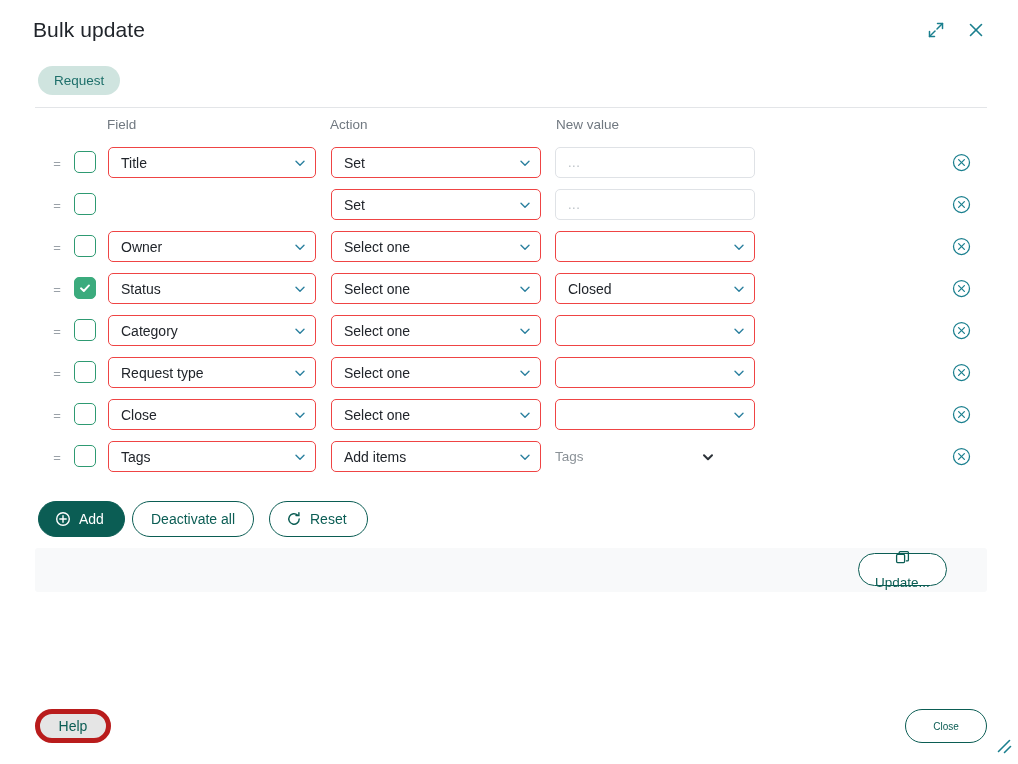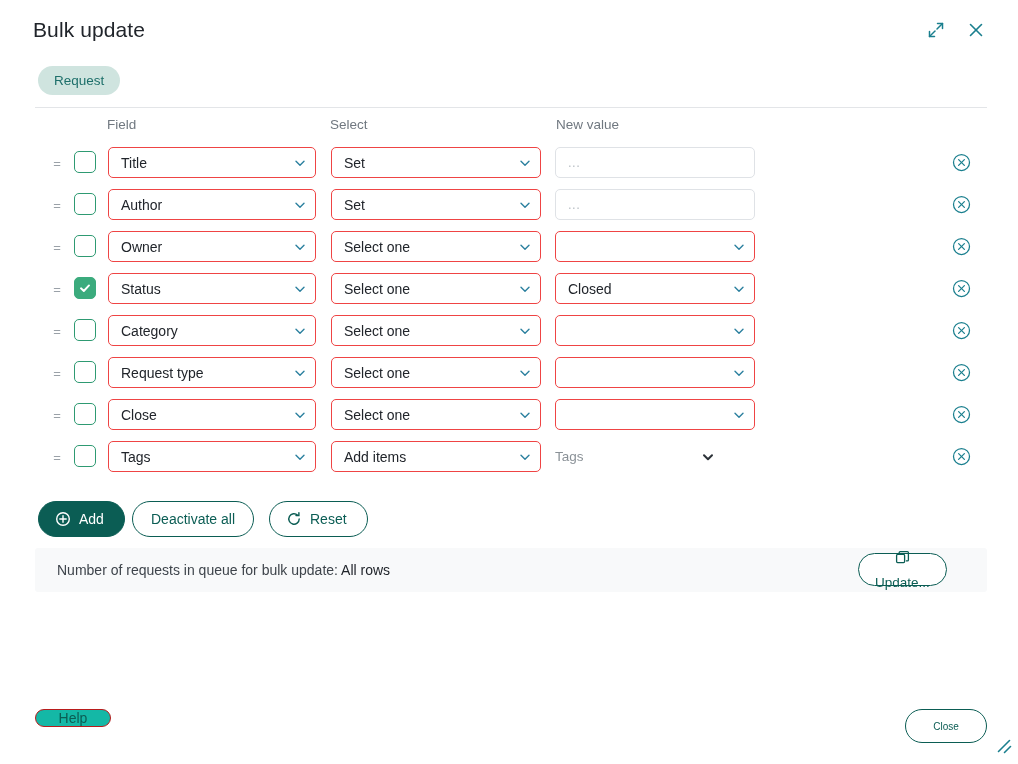--- a/index.html
+++ b/index.html
@@ -203,24 +203,24 @@
     padding: 0 16px;
     cursor: pointer;
     white-space: nowrap;
     flex-direction: column;
   }
 
   
   .footer { position: absolute; left: 0; top: 709px; width: 1018px; height: 34px; }
   .btn-help {
     position: absolute; left: 35px; top: 0;
-    width: 76px; height: 18px;
+    width: 76px; height: 34px;
     border-radius: 17px;
-    border: 1px solid #b91c1c;
-    background: #14b8a6; color: #0b5d54;
+    border: 5px solid #b91c1c;
+    background: #e5e5e5; color: #0b5d54;
     font-size: 14px;
     display: flex; align-items: center; justify-content: center;
     cursor: pointer;
   }
   .btn-close {
     position: absolute; left: 905px; top: 0;
     width: 82px; height: 34px;
     border-radius: 17px;
     border: 1px solid #0b5d54;
     background: #ffffff; color: #0b5d54;
@@ -257,21 +257,21 @@
         <path d="M14.5 3.5L3.5 14.5"></path>
       </svg>
     </div>
   </div>
 
   <div class="chip">Request</div>
 
   <div class="divider"></div>
 
   <div class="colhead ch-field">Field</div>
-  <div class="colhead ch-action">Select</div>
+  <div class="colhead ch-action">Action</div>
   <div class="colhead ch-value">New value</div>
 
   <div class="rows" id="rows-container">
       <div class="row">
         <div class="drag-handle">=</div>
         <div class="checkbox"></div>
         <div class="select sel-field">
           <span class="val">Title</span>
           <span class="chev">
             <svg width="14" height="14" viewBox="0 0 14 14" fill="none" stroke="#2a7f9e" stroke-width="1.4" stroke-linecap="round" stroke-linejoin="round">
@@ -294,28 +294,20 @@
           <svg width="19" height="19" viewBox="0 0 19 19" fill="none" stroke="#1a7f8e" stroke-width="1.25" stroke-linecap="round">
             <circle cx="9.5" cy="9.5" r="8"></circle>
             <path d="M6.6 6.6L12.4 12.4"></path>
             <path d="M12.4 6.6L6.6 12.4"></path>
           </svg>
         </div>
       </div>
       <div class="row">
         <div class="drag-handle">=</div>
         <div class="checkbox"></div>
-        <div class="select sel-field">
-          <span class="val">Author</span>
-          <span class="chev">
-            <svg width="14" height="14" viewBox="0 0 14 14" fill="none" stroke="#2a7f9e" stroke-width="1.4" stroke-linecap="round" stroke-linejoin="round">
-              <path d="M3 5.2L7 9.2L11 5.2"></path>
-            </svg>
-          </span>
-        </div>
         <div class="select sel-action">
           <span class="val">Set</span>
           <span class="chev">
             <svg width="14" height="14" viewBox="0 0 14 14" fill="none" stroke="#2a7f9e" stroke-width="1.4" stroke-linecap="round" stroke-linejoin="round">
               <path d="M3 5.2L7 9.2L11 5.2"></path>
             </svg>
           </span>
         </div>
         <div class="textinput">
           <span class="ph">...</span>
@@ -565,24 +557,20 @@
         <svg width="16" height="16" viewBox="0 0 16 16" fill="none" stroke="#0b5d54" stroke-width="1.4" stroke-linecap="round">
           <path d="M13.2 8A5.2 5.2 0 1 1 11.6 4.2"></path>
           <path d="M12.9 1.6V4.5H10"></path>
         </svg>
       </span>
       <span>Reset</span>
     </div>
   </div>
 
   <div class="statusbar">
-    <div class="status-text">
-      <span>Number of requests in queue for bulk update:</span>
-      <span class="status-value">All rows</span>
-    </div>
     <div class="btn-update">
       <span>
         <svg width="15" height="15" viewBox="0 0 15 15" fill="none" stroke="#0b5d54" stroke-width="1.3" stroke-linejoin="round">
           <rect x="1.6" y="4.4" width="8" height="8.2" rx="1"></rect>
           <path d="M4.2 4.2V2.6a1 1 0 0 1 1-1h7.2a1 1 0 0 1 1 1v7.3a1 1 0 0 1-1 1h-1.5"></path>
         </svg>
       </span>
       <span>Update...</span>
     </div>
   </div>

